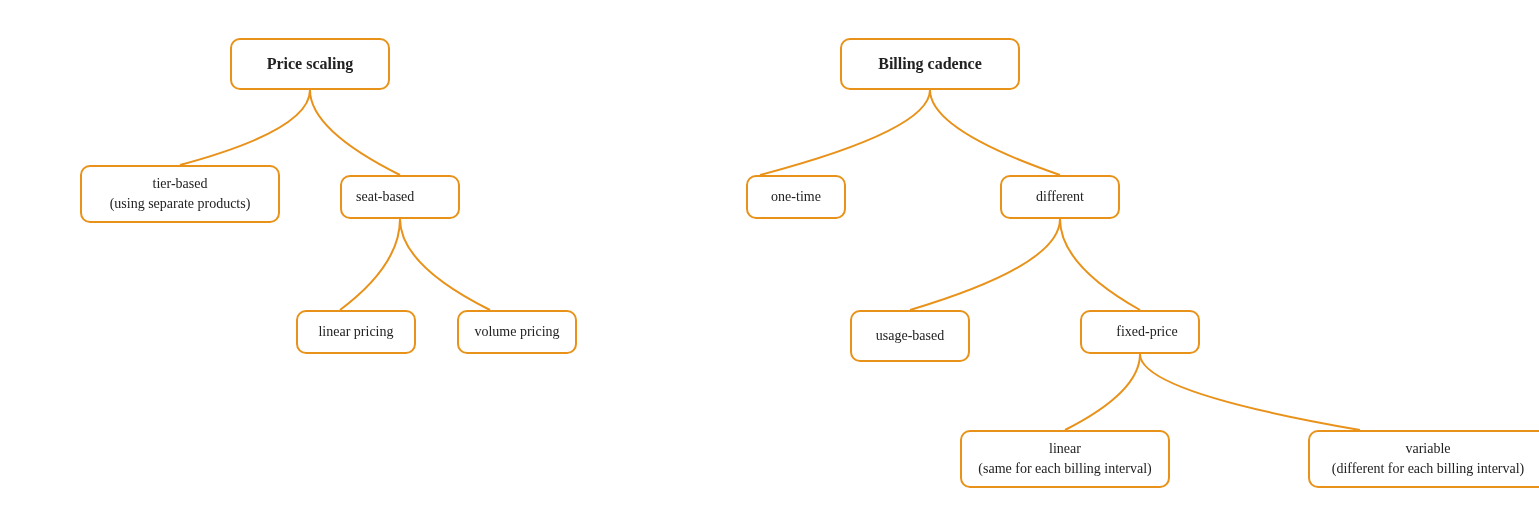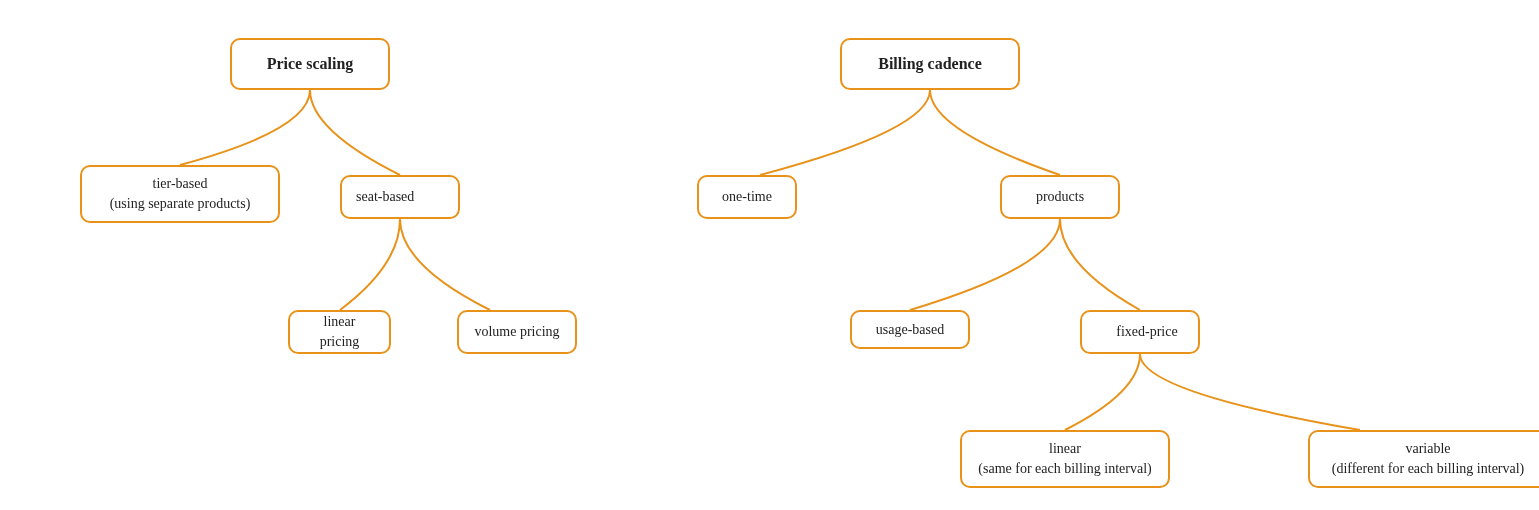--- a/index.html
+++ b/index.html
@@ -76,41 +76,41 @@
   </div>
 
   <div class="node" style="left:80px; top:165px; width:200px; height:58px; display:flex; align-items:center; justify-content:center;">
     <span>tier-based<br>(using separate products)</span>
   </div>
 
   <div class="node" style="left:340px; top:175px; width:120px; height:44px; display:flex; align-items:center; justify-content:flex-start;">
     <span>seat-based</span>
   </div>
 
-  <div class="node" style="left:288px; top:310px; width:103px; height:44px; display:flex; align-items:center; justify-content:center;">
+  <div class="node" style="left:296px; top:310px; width:120px; height:44px; display:flex; align-items:center; justify-content:center;">
     <span>linear pricing</span>
   </div>
 
   <div class="node" style="left:430px; top:310px; width:120px; height:44px; display:flex; align-items:center; justify-content:center;margin-left:27px;">
     <span>volume pricing</span>
   </div>
 
   <div class="node bold" style="left:840px; top:38px; width:180px; height:52px; display:flex; align-items:center; justify-content:center;">
     <span>Billing cadence</span>
   </div>
 
-  <div class="node" style="left:697px; top:175px; width:100px; height:44px; display:flex; align-items:center; justify-content:center;">
+  <div class="node" style="left:746px; top:175px; width:100px; height:44px; display:flex; align-items:center; justify-content:center;">
     <span>one-time</span>
   </div>
 
   <div class="node" style="left:1000px; top:175px; width:120px; height:44px; display:flex; align-items:center; justify-content:center;">
-    <span>products</span>
+    <span>different</span>
   </div>
 
-  <div class="node" style="left:850px; top:310px; width:120px; height:39px; display:flex; align-items:center; justify-content:center;">
+  <div class="node" style="left:850px; top:310px; width:120px; height:52px; display:flex; align-items:center; justify-content:center;">
     <span>usage-based</span>
   </div>
 
   <div class="node" style="left:1080px; top:310px; width:120px; height:44px; display:flex; align-items:center; justify-content:center;padding-left:28px;">
     <span>fixed-price</span>
   </div>
 
   <div class="node" style="left:960px; top:430px; width:210px; height:58px; display:flex; align-items:center; justify-content:center;">
     <span>linear<br>(same for each billing interval)</span>
   </div>

